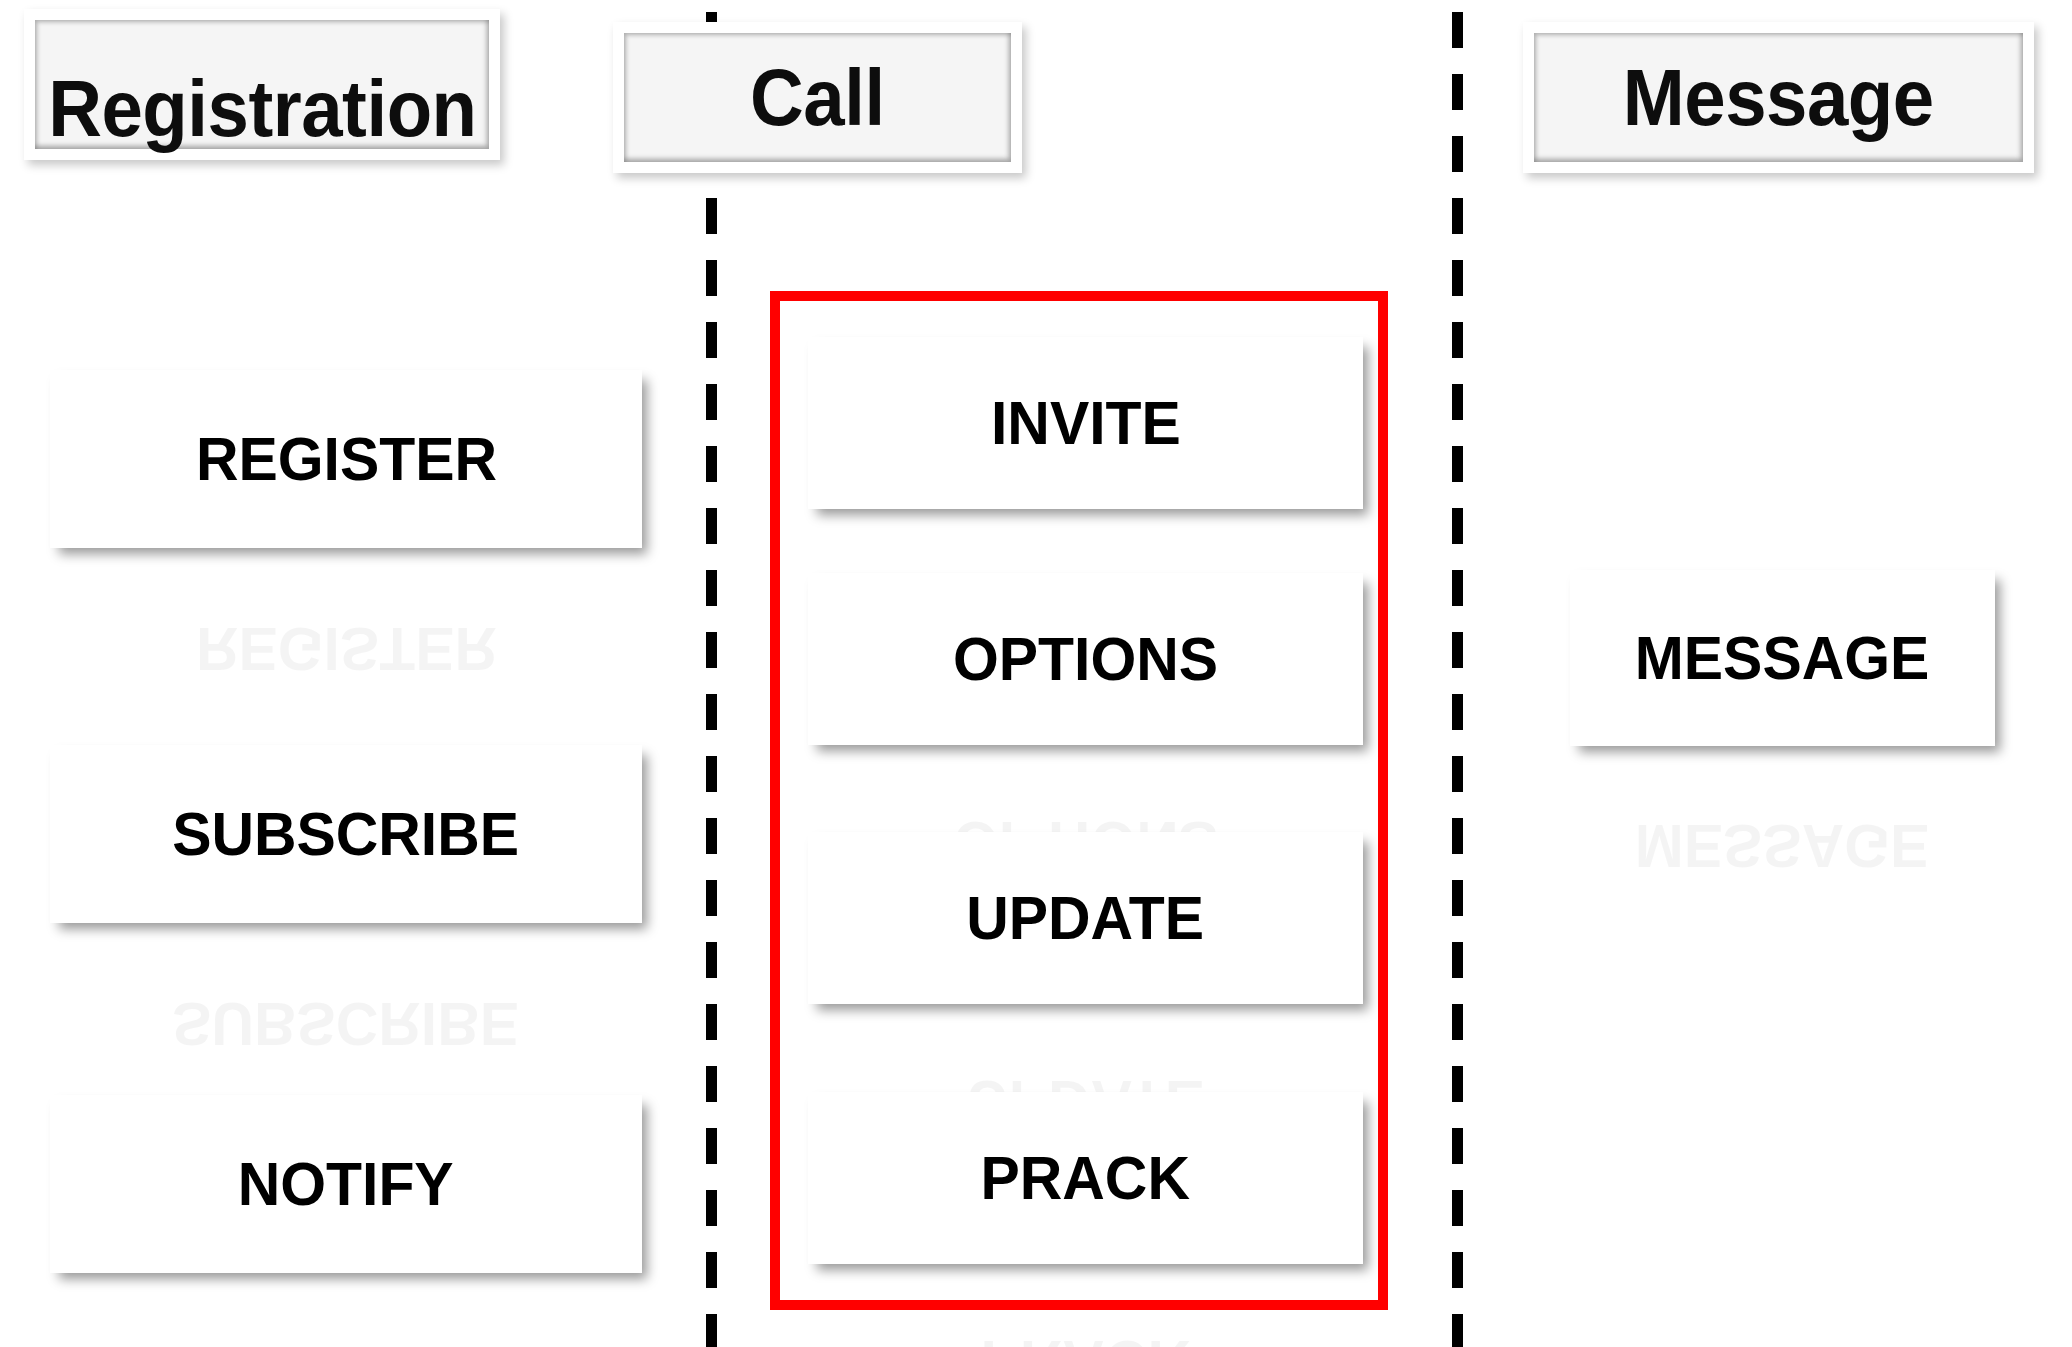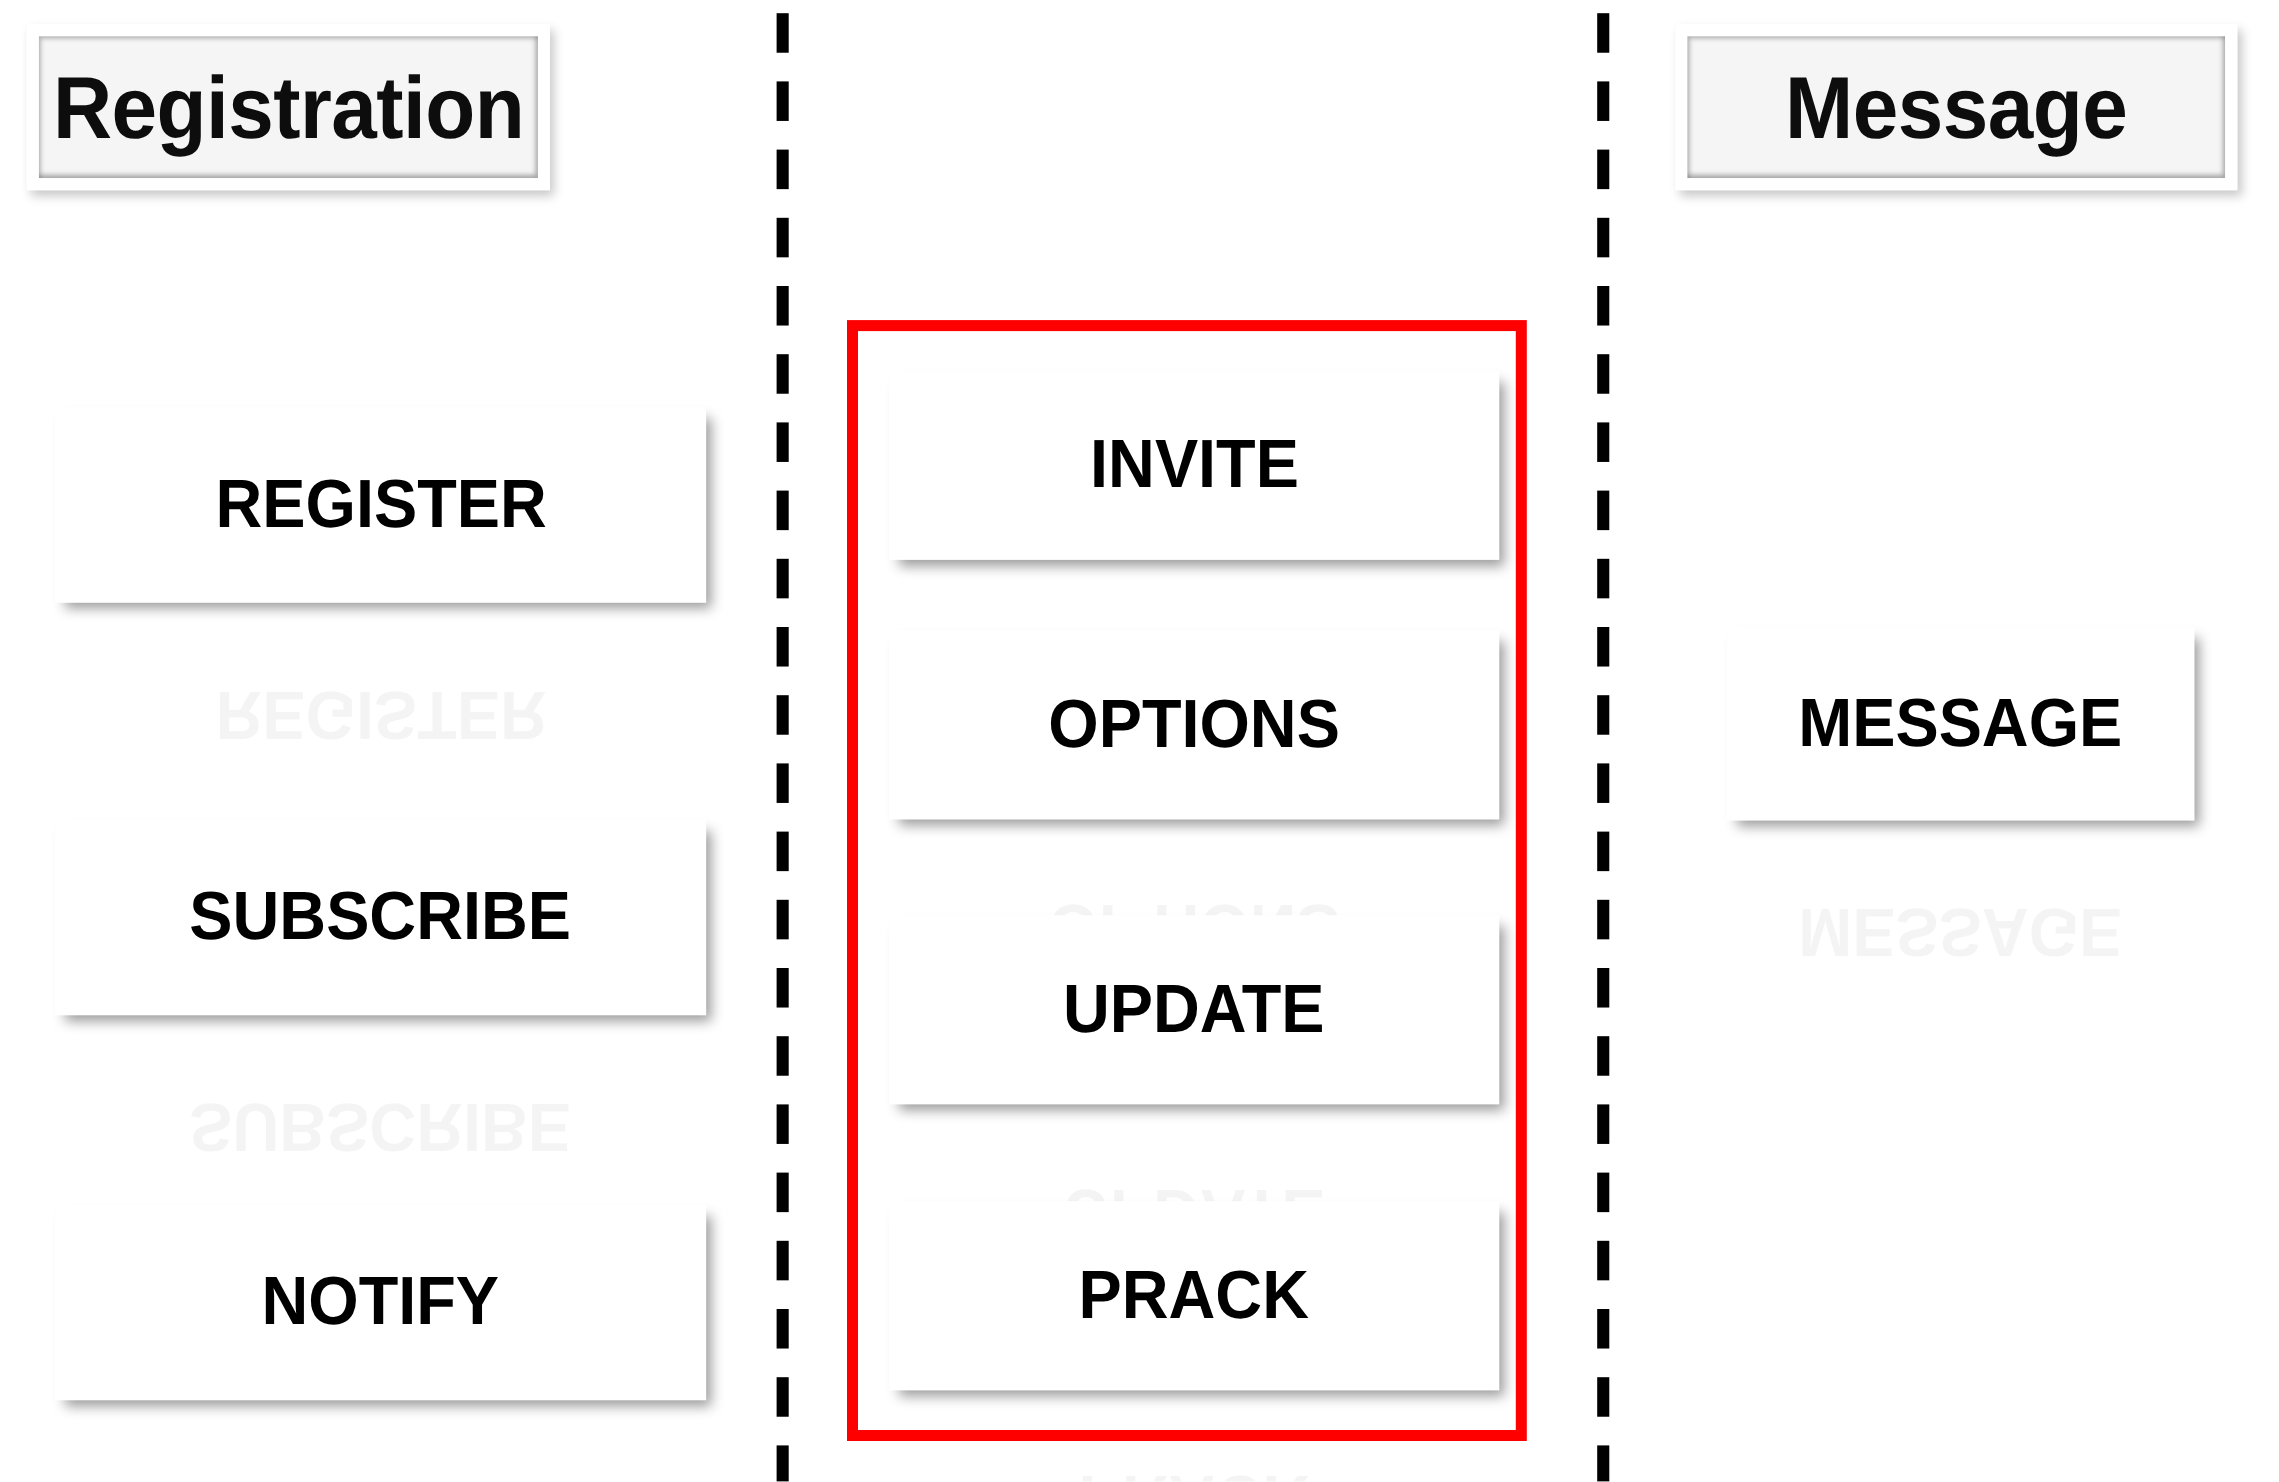--- a/index.html
+++ b/index.html
@@ -105,21 +105,21 @@
     border: 10px solid #ff0000;
     box-sizing: border-box;
     background: transparent;
   }
 </style>
 </head>
 <body>
 
 <div id="canvas">
 
-  <div class="hdr" style="left:24px; top:22px; width:476px; height:151px;">
+  <div class="hdr" style="left:24px; top:9px; width:476px; height:151px;align-items:flex-end;">
     <span class="hdr-label">Registration</span>
   </div>
 
   <div class="card" style="left:50px; top:370px; width:592px; height:178px;">
     <span class="card-label">REGISTER</span>
   </div>
   <div class="reflect" style="left:50px; top:560px; width:592px; height:178px;">
     <span class="reflect-label">REGISTER</span>
   </div>
 
@@ -132,20 +132,23 @@
 
   <div class="card" style="left:50px; top:1095px; width:592px; height:178px;">
     <span class="card-label">NOTIFY</span>
   </div>
   <div class="reflect" style="left:50px; top:1285px; width:592px; height:178px;">
     <span class="reflect-label">NOTIFY</span>
   </div>
 
   <div class="divider" style="left:706px;"></div>
 
+  <div class="hdr" style="left:613px; top:22px; width:409px; height:151px;">
+    <span class="hdr-label">Call</span>
+  </div>
 
   <div class="card" style="left:808px; top:337px; width:555px; height:172px;">
     <span class="card-label">INVITE</span>
   </div>
   <div class="reflect" style="left:808px; top:521px; width:555px; height:172px;">
     <span class="reflect-label">INVITE</span>
   </div>
 
   <div class="card" style="left:808px; top:573px; width:555px; height:172px;">
     <span class="card-label">OPTIONS</span>

